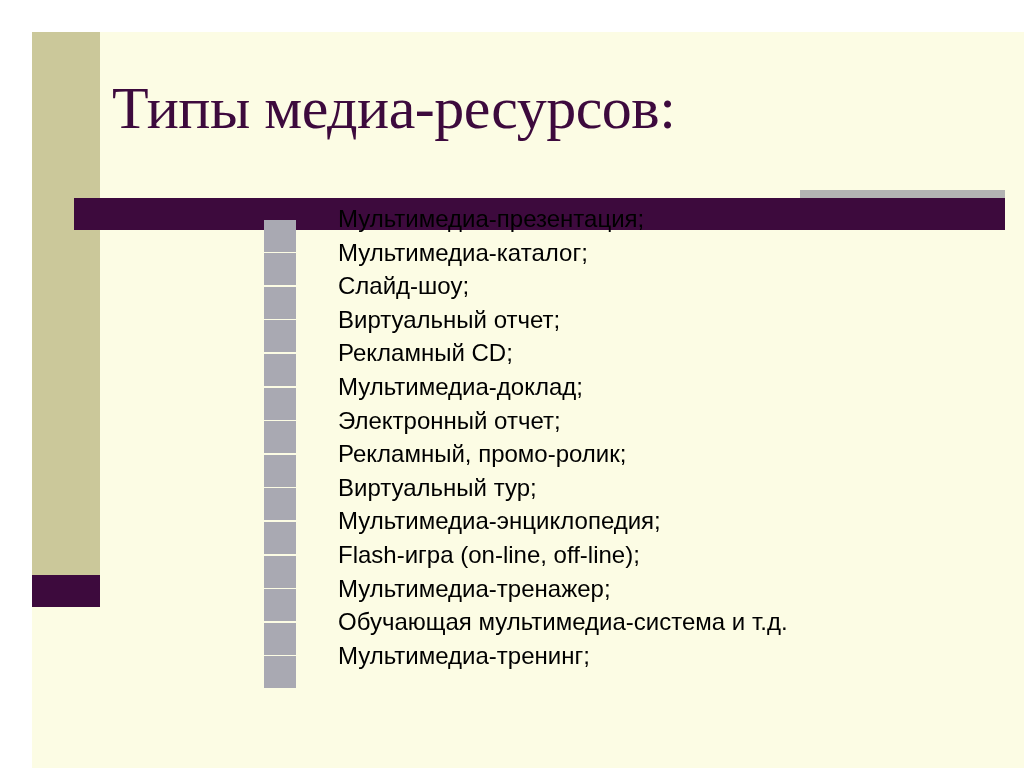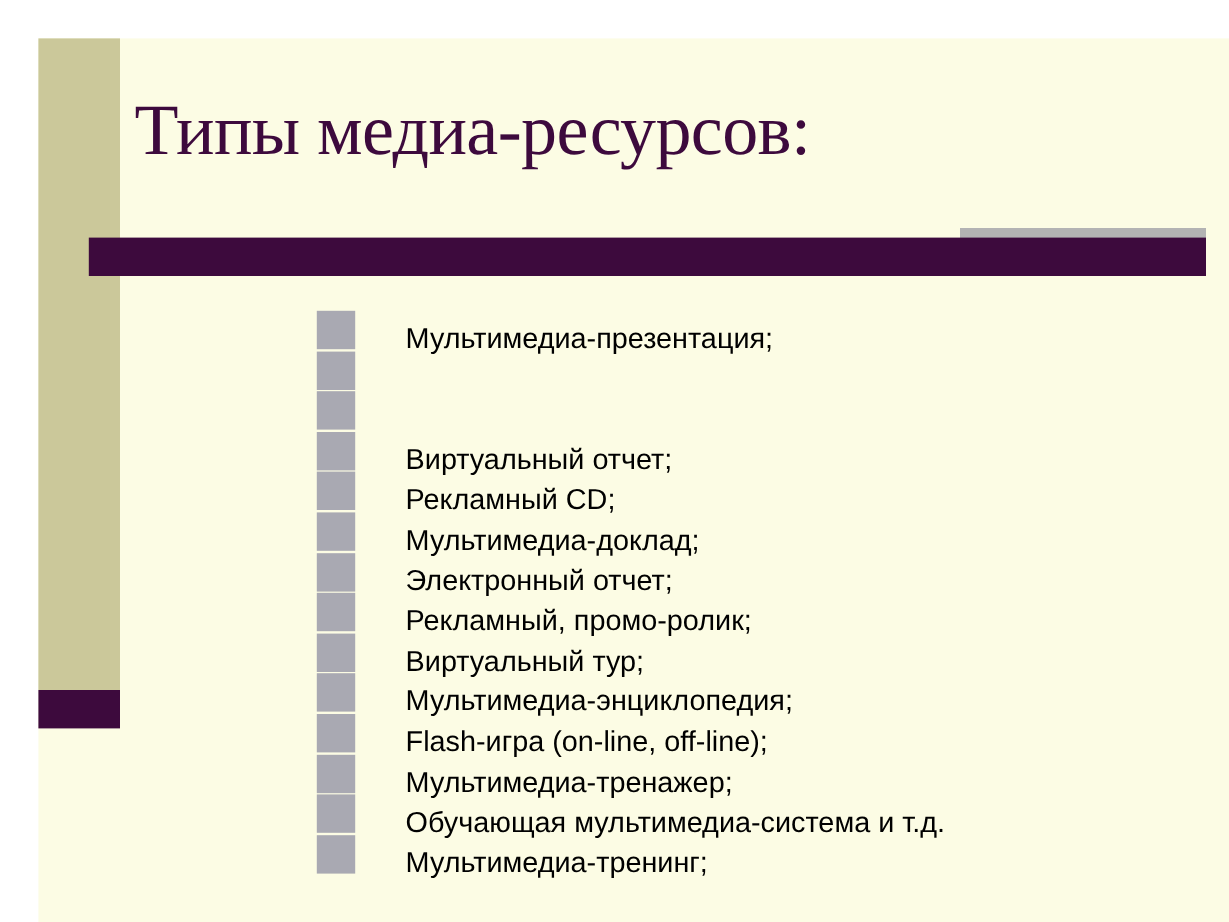--- a/index.html
+++ b/index.html
@@ -61,21 +61,21 @@
     background: var(--divider-line, #3D0A3D);
   }
   .bullet-list {
     position: absolute;
     left: 200px; top: 186px;
     width: 790px;
     list-style: none;
   }
   .list-item {
     display: flex;
-    align-items: flex-start;
+    align-items: flex-end;
     height: 33.6px;
     font-size: 24px;
     line-height: 33.6px;
     color: var(--body-text, #000000);
     white-space: nowrap;
   }
   .bullet {
     flex: 0 0 auto;
     width: 14px; height: 14px;
     margin-top: 9px;
@@ -98,24 +98,26 @@
 
   <ul class="bullet-list">
 
       <li class="list-item">
         <span class="bullet"></span>
         <span class="item-text">Мультимедиа-презентация;</span>
       </li>
 
       <li class="list-item">
         <span class="bullet"></span>
+        <span class="item-text">Мультимедиа-каталог;</span>
       </li>
 
       <li class="list-item">
         <span class="bullet"></span>
+        <span class="item-text">Слайд-шоу;</span>
       </li>
 
       <li class="list-item">
         <span class="bullet"></span>
         <span class="item-text">Виртуальный отчет;</span>
       </li>
 
 
       <li class="list-item">
         <span class="bullet"></span>

